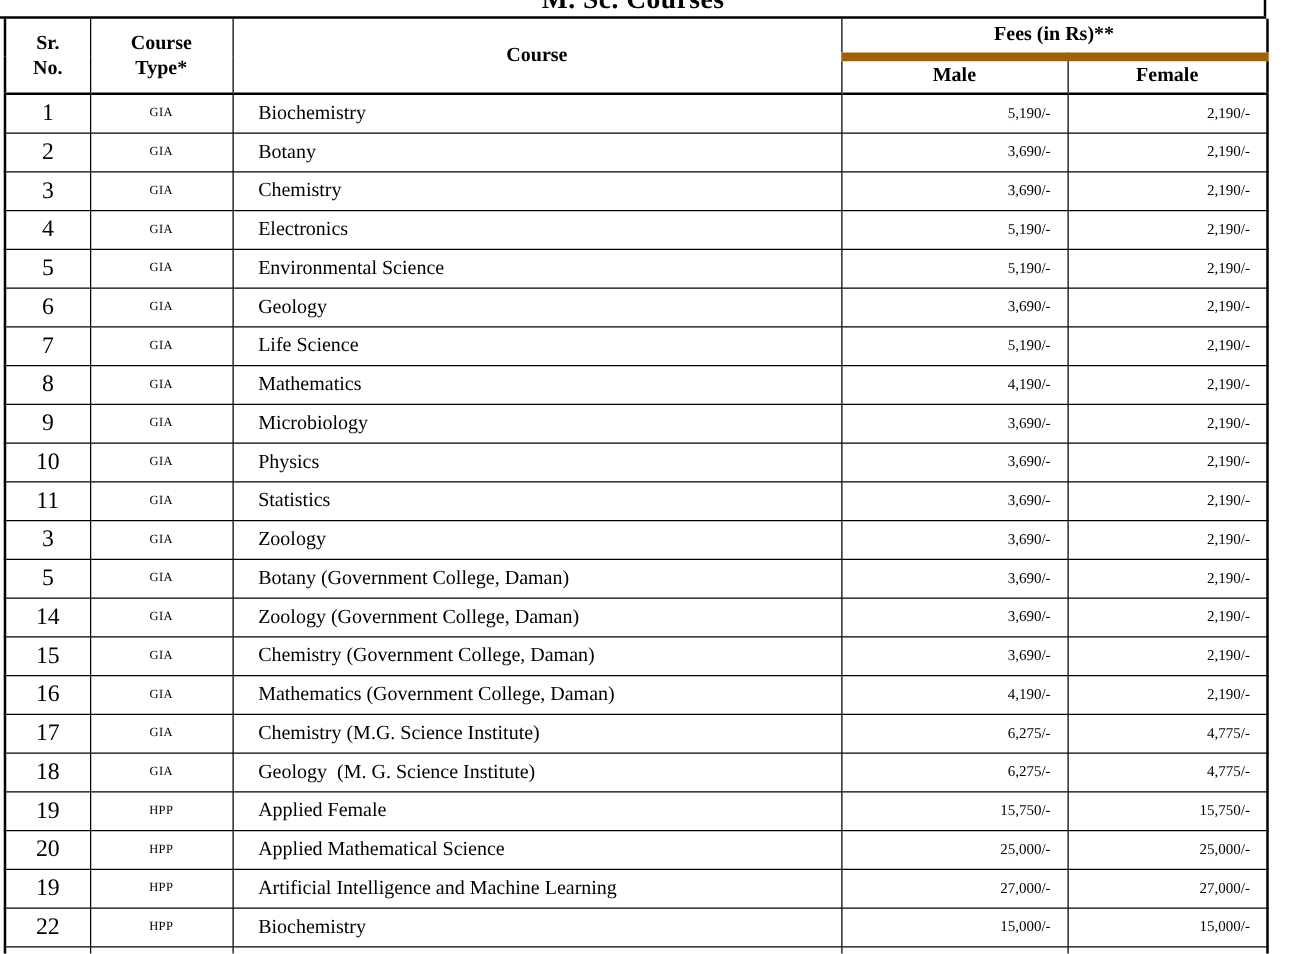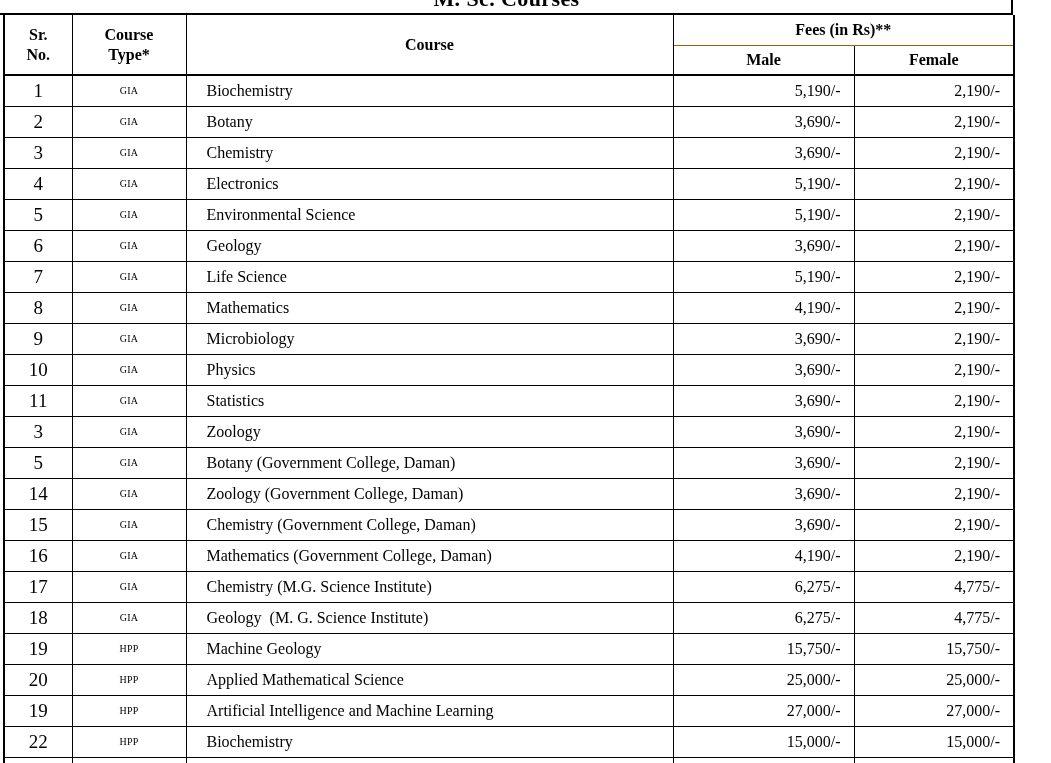--- a/index.html
+++ b/index.html
@@ -59,28 +59,28 @@
   .fees thead th {
     border-top: none;
     font-weight: bold;
     font-size: 16px;
     text-align: center;
     line-height: 1.25;
   }
   .fees thead tr { height: 30px; }
   th.two-line { white-space: pre-line; }
   th.hdr-span { border-bottom: 2px solid #000; }
-  th.fees-h { border-bottom: 1px solid #a16207; }
+  th.fees-h { border-bottom: 7px solid #a16207; }
   th.sub-h { border-bottom: 2px solid #000; margin-left: 28px; }
   .fees tbody tr { height: 31px; }
   .fees tbody tr.partial { height: 25px; }
   td.c-sr { text-align: center; font-size: 19px; }
   td.c-type { text-align: center; font-size: 10px; letter-spacing: 0.3px; }
   td.c-course { text-align: left; padding-left: 20px; font-size: 16px; white-space: pre; }
-  td.c-fee { text-align: right; padding-right: 13px; font-size: 16px; }
+  td.c-fee { text-align: right; padding-right: 13px; font-size: 12px; }
 </style>
 </head>
 <body>
 
 <div class="page">
 
   <div class="doc-title">M. Sc. Courses</div>
   <div class="title-underline"></div>
   <div class="title-right-border"></div>
 
@@ -229,21 +229,21 @@
         <tr>
     <td class="c-sr">18</td>
     <td class="c-type">GIA</td>
     <td class="c-course">Geology  (M. G. Science Institute)</td>
     <td class="c-fee">6,275/-</td>
     <td class="c-fee">4,775/-</td>
   </tr>
         <tr>
     <td class="c-sr">19</td>
     <td class="c-type">HPP</td>
-    <td class="c-course">Machine Geology</td>
+    <td class="c-course">Applied Female</td>
     <td class="c-fee">15,750/-</td>
     <td class="c-fee">15,750/-</td>
   </tr>
         <tr>
     <td class="c-sr">20</td>
     <td class="c-type">HPP</td>
     <td class="c-course">Applied Mathematical Science</td>
     <td class="c-fee">25,000/-</td>
     <td class="c-fee">25,000/-</td>
   </tr>

